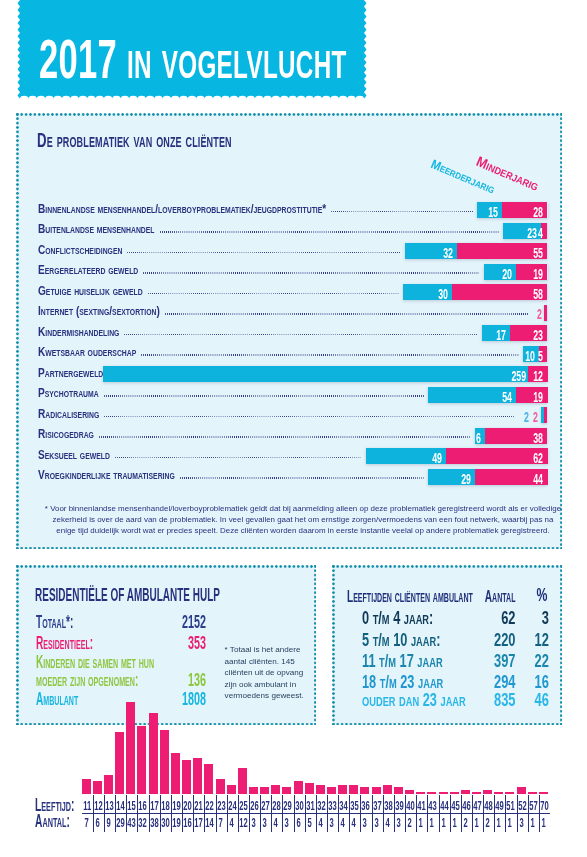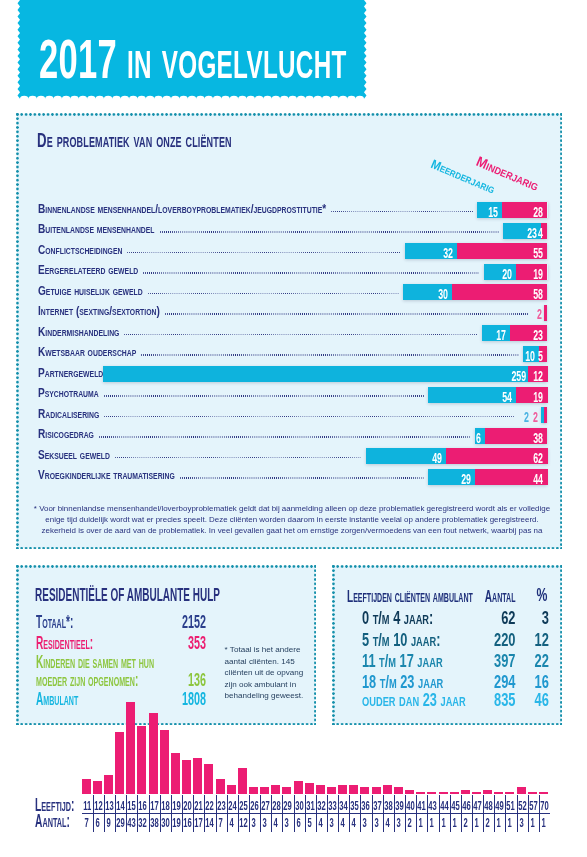--- a/index.html
+++ b/index.html
@@ -46,21 +46,21 @@
   .dots{position:absolute;height:1.5px;
         background-image:linear-gradient(to right,#28317e 0 1px,rgba(0,0,0,0) 1px 2.05px);
         background-size:2.05px 1.5px;background-repeat:repeat-x;}
   .barwrap{position:absolute;box-shadow:0 1px 3px rgba(40,60,90,.22);}
   .cbar{position:absolute;background:#0eb3dd;}
   .mbar{position:absolute;background:#ec1d73;}
   .bnum{position:absolute;color:#fff;font-weight:bold;font-size:15.5px;line-height:1;
         transform:scaleX(.57);transform-origin:right top;white-space:nowrap;}
   .onum{position:absolute;font-weight:bold;font-size:15.5px;line-height:1;transform:scaleX(.57);
         transform-origin:right top;white-space:nowrap;}
-  .foot{position:absolute;left:13px;top:388.5px;width:524px;color:#28317e;font-size:7.95px;
+  .foot{position:absolute;left:24px;top:388.5px;width:524px;color:#28317e;font-size:7.95px;
         line-height:11.3px;text-align:center;white-space:nowrap;}
 
   
   .s2-title{position:absolute;left:17.9px;top:19.5px;color:#28317e;font-weight:bold;font-size:18px;line-height:1;
             text-transform:uppercase;transform:scaleX(.555);transform-origin:left top;white-space:nowrap;}
   .s2-lab{position:absolute;font-weight:bold;font-size:18.5px;font-variant:small-caps;line-height:1;
           transform:scaleX(.545);transform-origin:left top;white-space:nowrap;}
   .s2-val{position:absolute;font-weight:bold;font-size:18px;line-height:1;transform:scaleX(.6);
           transform-origin:right top;white-space:nowrap;text-align:right;}
   .s2-note{position:absolute;left:207.6px;top:78px;width:90px;color:#253f5e;font-size:8.1px;white-space:nowrap;
@@ -232,41 +232,41 @@
       <div class="barwrap" style="left:410.8px;top:354.5px;width:119.7px;height:16.3px;">
         <div class="cbar" style="left:0px;top:0px;width:47.6px;height:16.3px;"></div>
         <div class="mbar" style="left:47.6px;top:0px;width:72.2px;height:16.3px;"></div>
       </div>
       <div class="bnum" style="left:432.3px;width:22px;text-align:right;top:356.5px;">29</div>
       <div class="bnum" style="left:503.5px;width:22px;text-align:right;top:356.5px;">44</div>
     </div>
   </div>
   <div class="foot">
         <div>* Voor binnenlandse mensenhandel/loverboyproblematiek geldt dat bij aanmelding alleen op deze problematiek geregistreerd wordt als er volledige</div>
+        <div>zekerheid is over de aard van de problematiek. In veel gevallen gaat het om ernstige zorgen/vermoedens van een fout netwerk, waarbij pas na</div>
         <div>enige tijd duidelijk wordt wat er precies speelt. Deze cliënten worden daarom in eerste instantie veelal op andere problematiek geregistreerd.</div>
-        <div>zekerheid is over de aard van de problematiek. In veel gevallen gaat het om ernstige zorgen/vermoedens van een fout netwerk, waarbij pas na</div>
       </div>
 </div>
 <div class="panel" id="p2">
   <div class="s2-title">Residentiële of ambulante hulp</div>
   <div class="s2-lab" style="left:19px;top:47.0px;color:#2b3f8c;">Totaal*:</div>
   <div class="s2-val" style="left:148px;top:47.0px;width:41px;color:#2b3f8c;">2152</div>
   <div class="s2-lab" style="left:19px;top:67.5px;color:#ec1f72;">Residentieel:</div>
   <div class="s2-val" style="left:148px;top:67.5px;width:41px;color:#ec1f72;">353</div>
   <div class="s2-lab" style="left:19px;top:87.2px;color:#8dc63f;"><span>Kinderen die samen met hun</span></div>
   <div class="s2-lab" style="left:19px;top:105.2px;color:#8dc63f;"><span>moeder zijn opgenomen:</span></div>
   <div class="s2-val" style="left:148px;top:105.2px;width:41px;color:#8dc63f;">136</div>
   <div class="s2-lab" style="left:19px;top:123.7px;color:#15b6e0;">Ambulant</div>
   <div class="s2-val" style="left:148px;top:123.7px;width:41px;color:#15b6e0;">1808</div>
   <div class="s2-note">
         <div>* Totaal is het andere</div>
         <div>aantal cliënten. 145</div>
         <div>cliënten uit de opvang</div>
         <div>zijn ook ambulant in</div>
-        <div>behandeling geweest.</div>
+        <div>vermoedens geweest.</div>
       </div>
 </div>
 <div class="panel" id="p3">
   <div class="s3c" style="left:14px;top:22.0px;font-size:17.1px;line-height:1;color:#1e2f7a;font-variant:small-caps;transform:scaleX(.588);">Leeftijden cliënten ambulant</div>
   <div class="s3v" style="left:131px;top:22.0px;width:50.5px;font-size:17.1px;line-height:1;color:#1e2f7a;font-variant:small-caps;transform:scaleX(.588);transform-origin:right top;text-align:right;">Aantal</div>
   <div class="s3v" style="left:190px;top:20.5px;width:24.5px;font-size:17.5px;line-height:1;color:#1e2f7a;text-align:right;transform:scaleX(.7);transform-origin:right top;">%</div>
   <div class="s3c" style="left:29px;top:44.0px;font-size:17.9px;line-height:1;color:#0e3a58;font-variant:small-caps;transform:scaleX(.714);transform-origin:left top;">0 t/m 4 jaar:</div>
   <div class="s3v" style="left:140px;top:44.0px;width:42.5px;font-size:17.9px;line-height:1;color:#0e3a58;text-align:right;transform:scaleX(.72);transform-origin:right top;">62</div>
   <div class="s3v" style="left:190.5px;top:44.0px;width:24.9px;font-size:17.9px;line-height:1;color:#0e3a58;text-align:right;transform:scaleX(.72);transform-origin:right top;">3</div>
   <div class="s3c" style="left:29px;top:65.6px;font-size:17.9px;line-height:1;color:#13607f;font-variant:small-caps;transform:scaleX(.714);transform-origin:left top;">5 t/m 10 jaar:</div>

